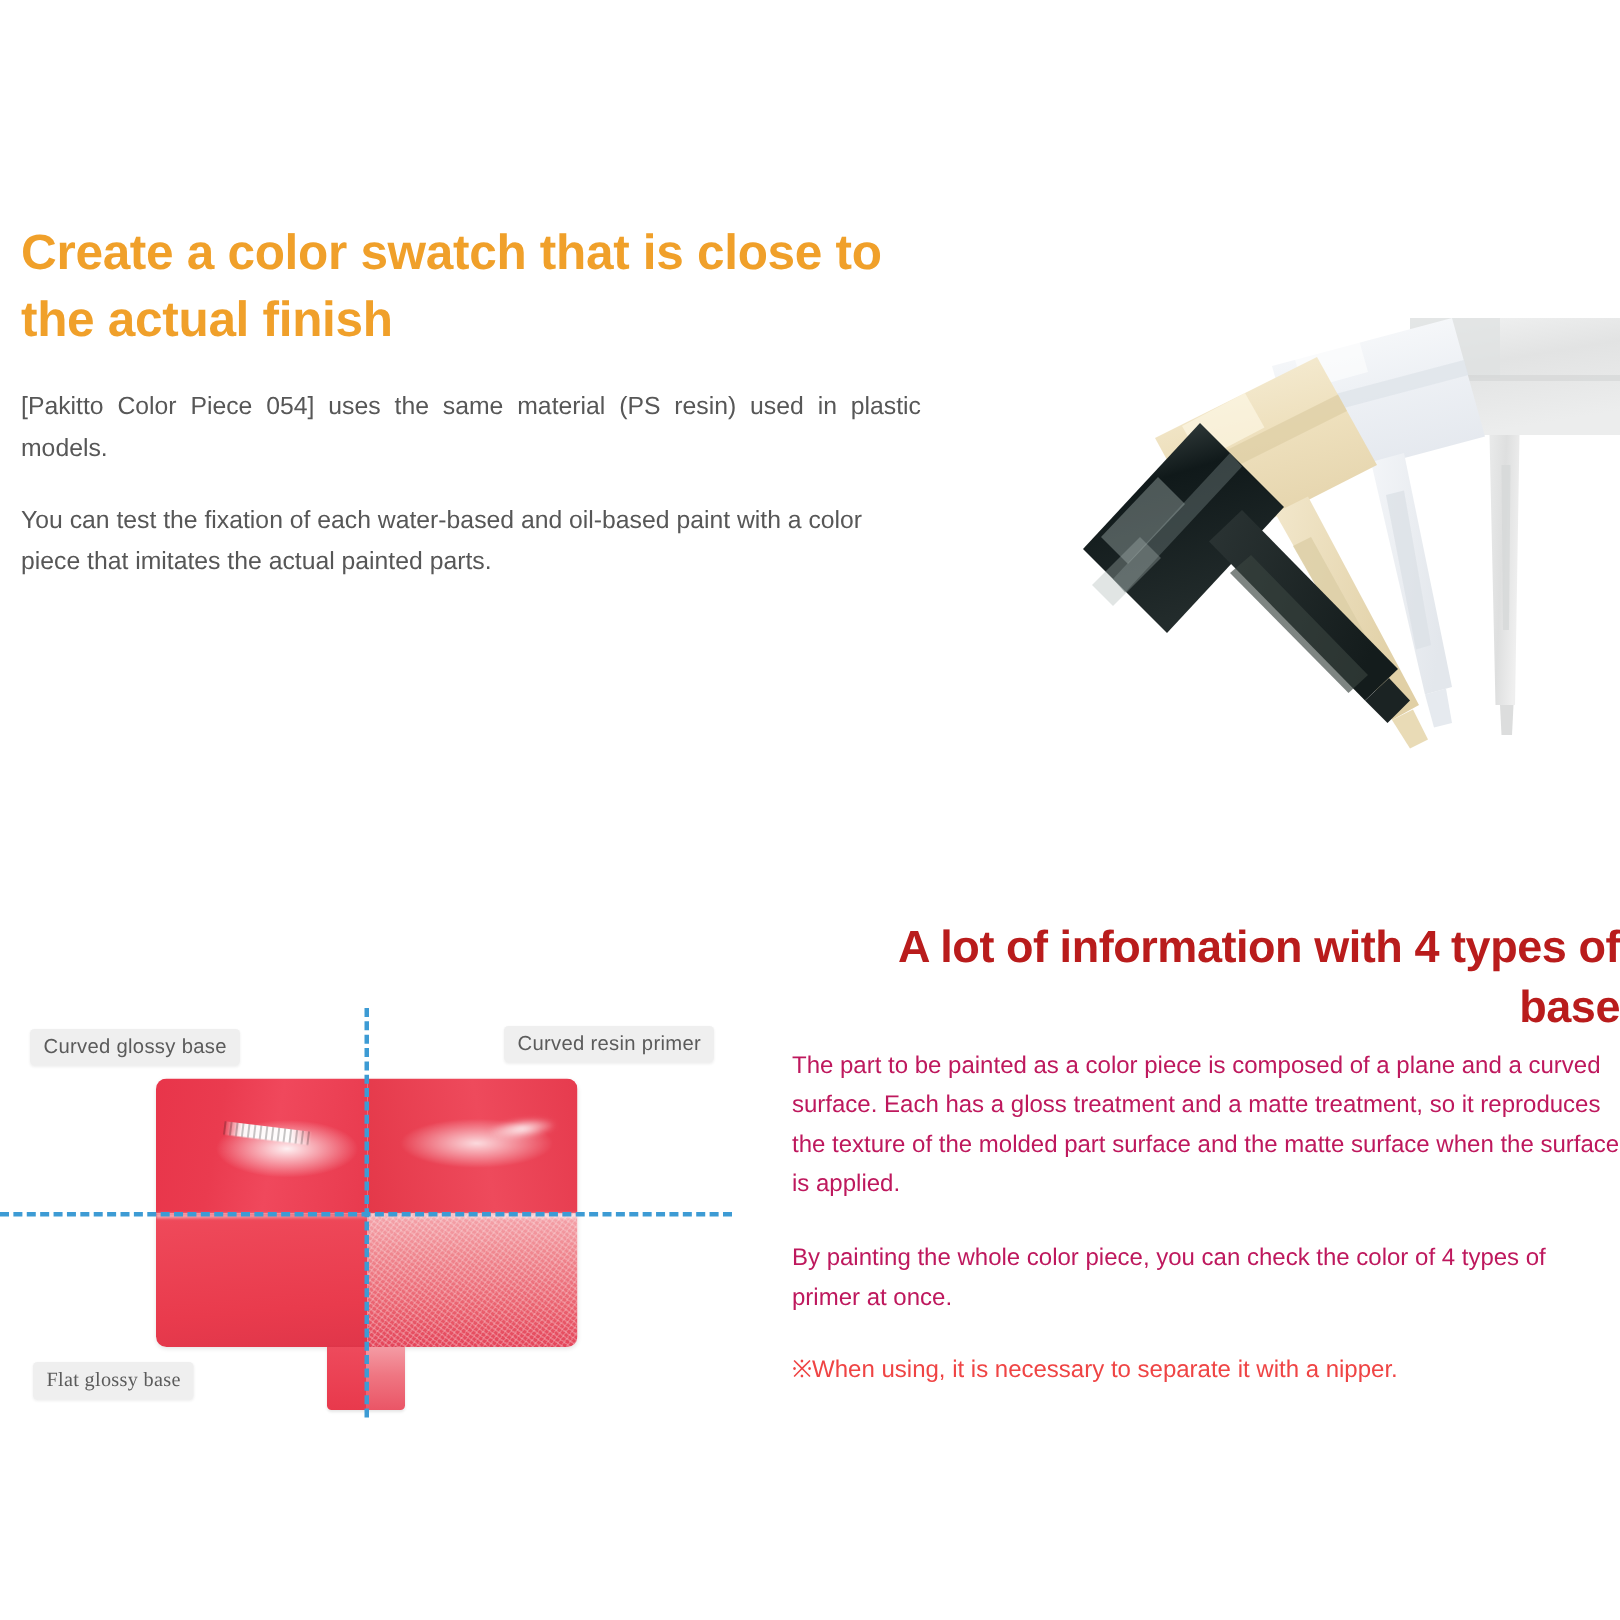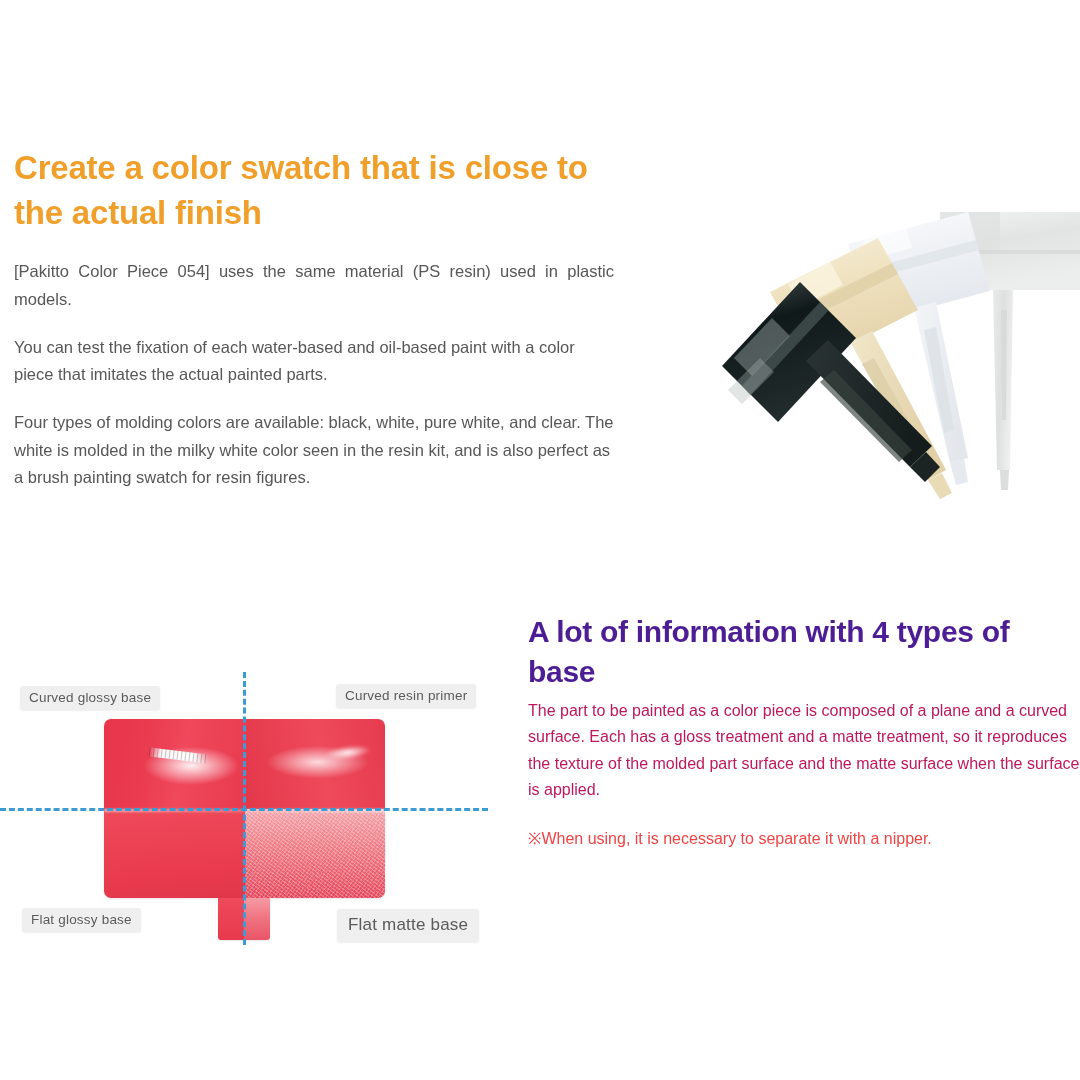--- a/index.html
+++ b/index.html
@@ -115,34 +115,35 @@
     font-size:13.5px;
     padding:4px 9px 5px 9px;
     border-radius:3px;
     white-space:nowrap;
     box-shadow:0 1px 2px rgba(0,0,0,.07);
     letter-spacing:.2px;
   }
   .tag-big{font-size:17px;padding:6px 11px 7px 11px;}
   .tag-cgb{left:20px;top:36px;}
   .tag-cmp{left:336px;top:34px;}
-  .tag-fgb{left:22px;top:258px;}
+  .tag-fgb{left:22px;top:258px;font-family:Liberation Serif, serif;}
   .tag-fmb{left:337px;top:259px;}
 
   
   .sec2-text{
     position:absolute;left:528px;top:612px;width:552px;
   }
   h2.heading2{
     margin:0 0 6px 0;
-    color:#4c1d95;
+    color:#b91c1c;
     font-size:30px;
     font-weight:bold;
     line-height:1.33;
     letter-spacing:-0.3px;
+    text-align:right;
   }
   .para2{
     color:#be185d;
     font-size:16px;
     line-height:1.66;
     margin:0 0 22px 0;
   }
   .note{
     color:#ef4444;
     font-size:16px;
@@ -152,21 +153,20 @@
 </style>
 </head>
 <body>
 
 <div class="page">
 
   <div class="sec1-text">
     <h1 class="heading">Create a color swatch that is close to the actual finish</h1>
     <p class="para justify">[Pakitto Color Piece 054] uses the same material (PS resin) used in plastic models.</p>
     <p class="para">You can test the fixation of each water-based and oil-based paint with a color piece that imitates the actual painted parts.</p>
-    <p class="para">Four types of molding colors are available: black, white, pure white, and clear. The white is molded in the milky white color seen in the resin kit, and is also perfect as a brush painting swatch for resin figures.</p>
   </div>
 
   <div class="photo">
     <svg viewBox="0 0 380 360" xmlns="http://www.w3.org/2000/svg">
       <defs>
         <linearGradient id="gClear" x1="0" y1="0" x2="0.3" y2="1">
           <stop offset="0" stop-color="#f2f3f3"></stop>
             <stop offset="0.45" stop-color="#e2e3e3"></stop>
             <stop offset="1" stop-color="#eceded"></stop>
         </linearGradient>
@@ -263,22 +263,22 @@
       <div class="tl"></div>
       <div class="tr"></div>
     </div>
 
     <div class="dash-h"></div>
     <div class="dash-v"></div>
 
     <div class="tag tag-cgb">Curved glossy base</div>
     <div class="tag tag-cmp">Curved resin primer</div>
     <div class="tag tag-fgb">Flat glossy base</div>
-    <div class="tag tag-big tag-fmb">Flat matte base</div>
   </div>
 
   <div class="sec2-text">
     <h2 class="heading2">A lot of information with 4 types of base</h2>
     <p class="para2">The part to be painted as a color piece is composed of a plane and a curved surface. Each has a gloss treatment and a matte treatment, so it reproduces the texture of the molded part surface and the matte surface when the surface is applied.</p>
+    <p class="para2">By painting the whole color piece, you can check the color of 4 types of primer at once.</p>
     <p class="note">※When using, it is necessary to separate it with a nipper.</p>
   </div>
 
 </div>
 
 </body></html>

